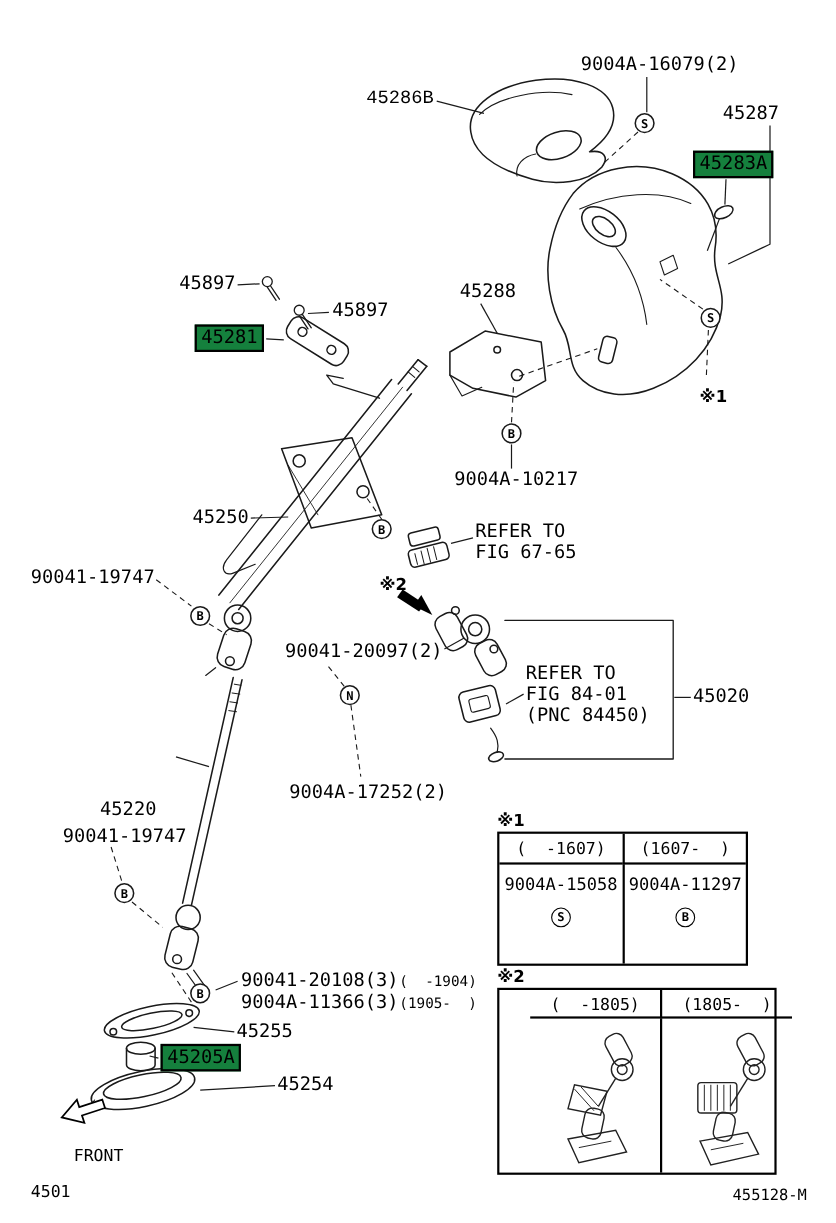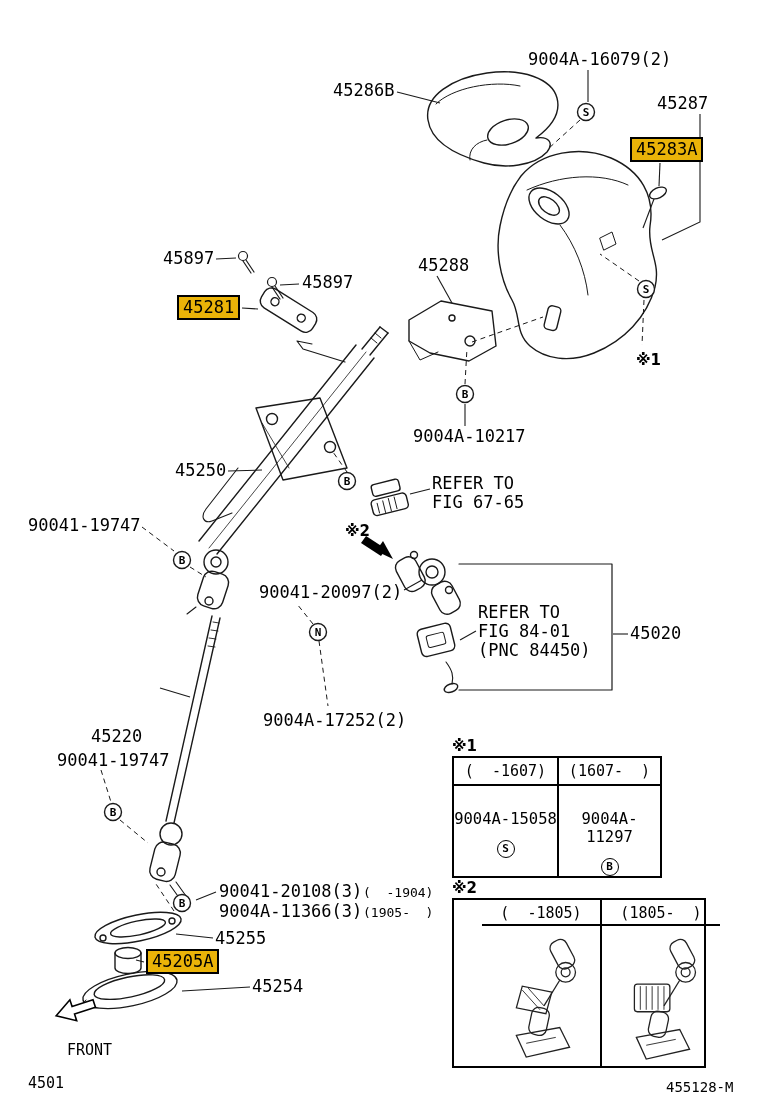--- a/index.html
+++ b/index.html
@@ -3,26 +3,26 @@
 <meta charset="utf-8">
 <style>
   * { margin:0; padding:0; box-sizing:border-box; }
   html,body { background:#ffffff; }
   .canvas {
     position:relative; width:760px; height:1112px; background:#fff;
     font-family:"DejaVu Sans Mono","Liberation Mono",monospace; color:#000; overflow:hidden;
   }
   svg.drawing { position:absolute; left:0; top:0; z-index:1; }
   .lbl { position:absolute; z-index:2; font-size:17px; line-height:1.12; white-space:pre; }
-  .boxed { border:2px solid #000; padding:1px 4px; background:#eab308; }
+  .boxed { border:2px solid #000; padding:1px 4px; background:#15803d; }
   .small { font-size:13px; }
   .note { font-family:"DejaVu Sans","Liberation Sans",sans-serif; font-size:15px; font-weight:bold; }
   .ptable { position:absolute; z-index:2; border:2px solid #000; display:grid; grid-template-columns:1fr 1fr; background:#fff; }
   .ptable .h { font-size:15px; text-align:center; border-bottom:2px solid #000; padding:4px 0 3px; white-space:pre; }
-  .ptable .c { text-align:center; padding-top:24px; font-size:15.5px; }
+  .ptable .c { text-align:center; padding-top:9px; font-size:15.5px; }
   .ptable .bl { border-left:2px solid #000; }
   .mkc { display:inline-block; width:18px; height:18px; border:1.5px solid #000; border-radius:50%;
          font-size:11px; line-height:16px; font-weight:bold; margin-top:12px; text-align:center; }
   .sketchcell { display:flex; align-items:center; justify-content:center; padding:2px 0; }
 </style>
 </head>
 <body>
 
 <div class="canvas">
 
@@ -240,21 +240,21 @@
           <text x="113" y="816">B</text>
         </g>
       <g>
           <circle cx="182" cy="903" r="8.5" fill="#fff" stroke="#1a1a1a" stroke-width="1.4"></circle>
           <text x="182" y="907">B</text>
         </g>
     </g>
   </svg>
 
   <div class="lbl" style="left:528px; top:50px;text-align:right;">9004A-16079(2)</div>
-  <div class="lbl" style="left:333px; top:81px;">45286B</div>
+  <div class="lbl" style="left:333px; top:81px;font-family:Liberation Mono, monospace;">45286B</div>
   <div class="lbl" style="left:657px; top:94px;">45287</div>
   <div class="lbl boxed" style="left:630px; top:137px;">45283A</div>
   <div class="lbl" style="left:163px; top:249px;">45897</div>
   <div class="lbl" style="left:302px; top:273px;">45897</div>
   <div class="lbl boxed" style="left:177px; top:295px;">45281</div>
   <div class="lbl" style="left:418px; top:256px;">45288</div>
   <div class="lbl note" style="left:636px; top:352px;">※1</div>
   <div class="lbl" style="left:413px; top:427px;">9004A-10217</div>
   <div class="lbl" style="left:175px; top:461px;">45250</div>
   <div class="lbl" style="left:432px; top:474px;">REFER TO</div>
@@ -275,21 +275,21 @@
   <div class="lbl small" style="left:363px; top:906px;">(1905-  )</div>
   <div class="lbl" style="left:215px; top:929px;">45255</div>
   <div class="lbl boxed" style="left:146px; top:949px;">45205A</div>
   <div class="lbl" style="left:252px; top:977px;">45254</div>
 
   <div class="lbl" style="left:30px; top:1042px; font-size:15px;margin-left:37px;">FRONT</div>
   <div class="lbl" style="left:28px; top:1075px; font-size:15px;">4501</div>
   <div class="lbl" style="left:666px; top:1080px; font-size:14px;">455128-M</div>
 
   <div class="lbl note" style="left:452px; top:738px;">※1</div>
-  <div class="ptable" style="left:452px; top:756px; width:210px; height:122px; grid-template-rows:28px auto;">
+  <div class="ptable" style="left:452px; top:756px; width:228px; height:122px; grid-template-rows:28px auto;">
     <div class="h">(  -1607)</div>
     <div class="h bl">(1607-  )</div>
     <div class="c">
       <div>9004A-15058</div>
       <div class="mkc">S</div>
     </div>
     <div class="c bl">
       <div>9004A-11297</div>
       <div class="mkc">B</div>
     </div>

